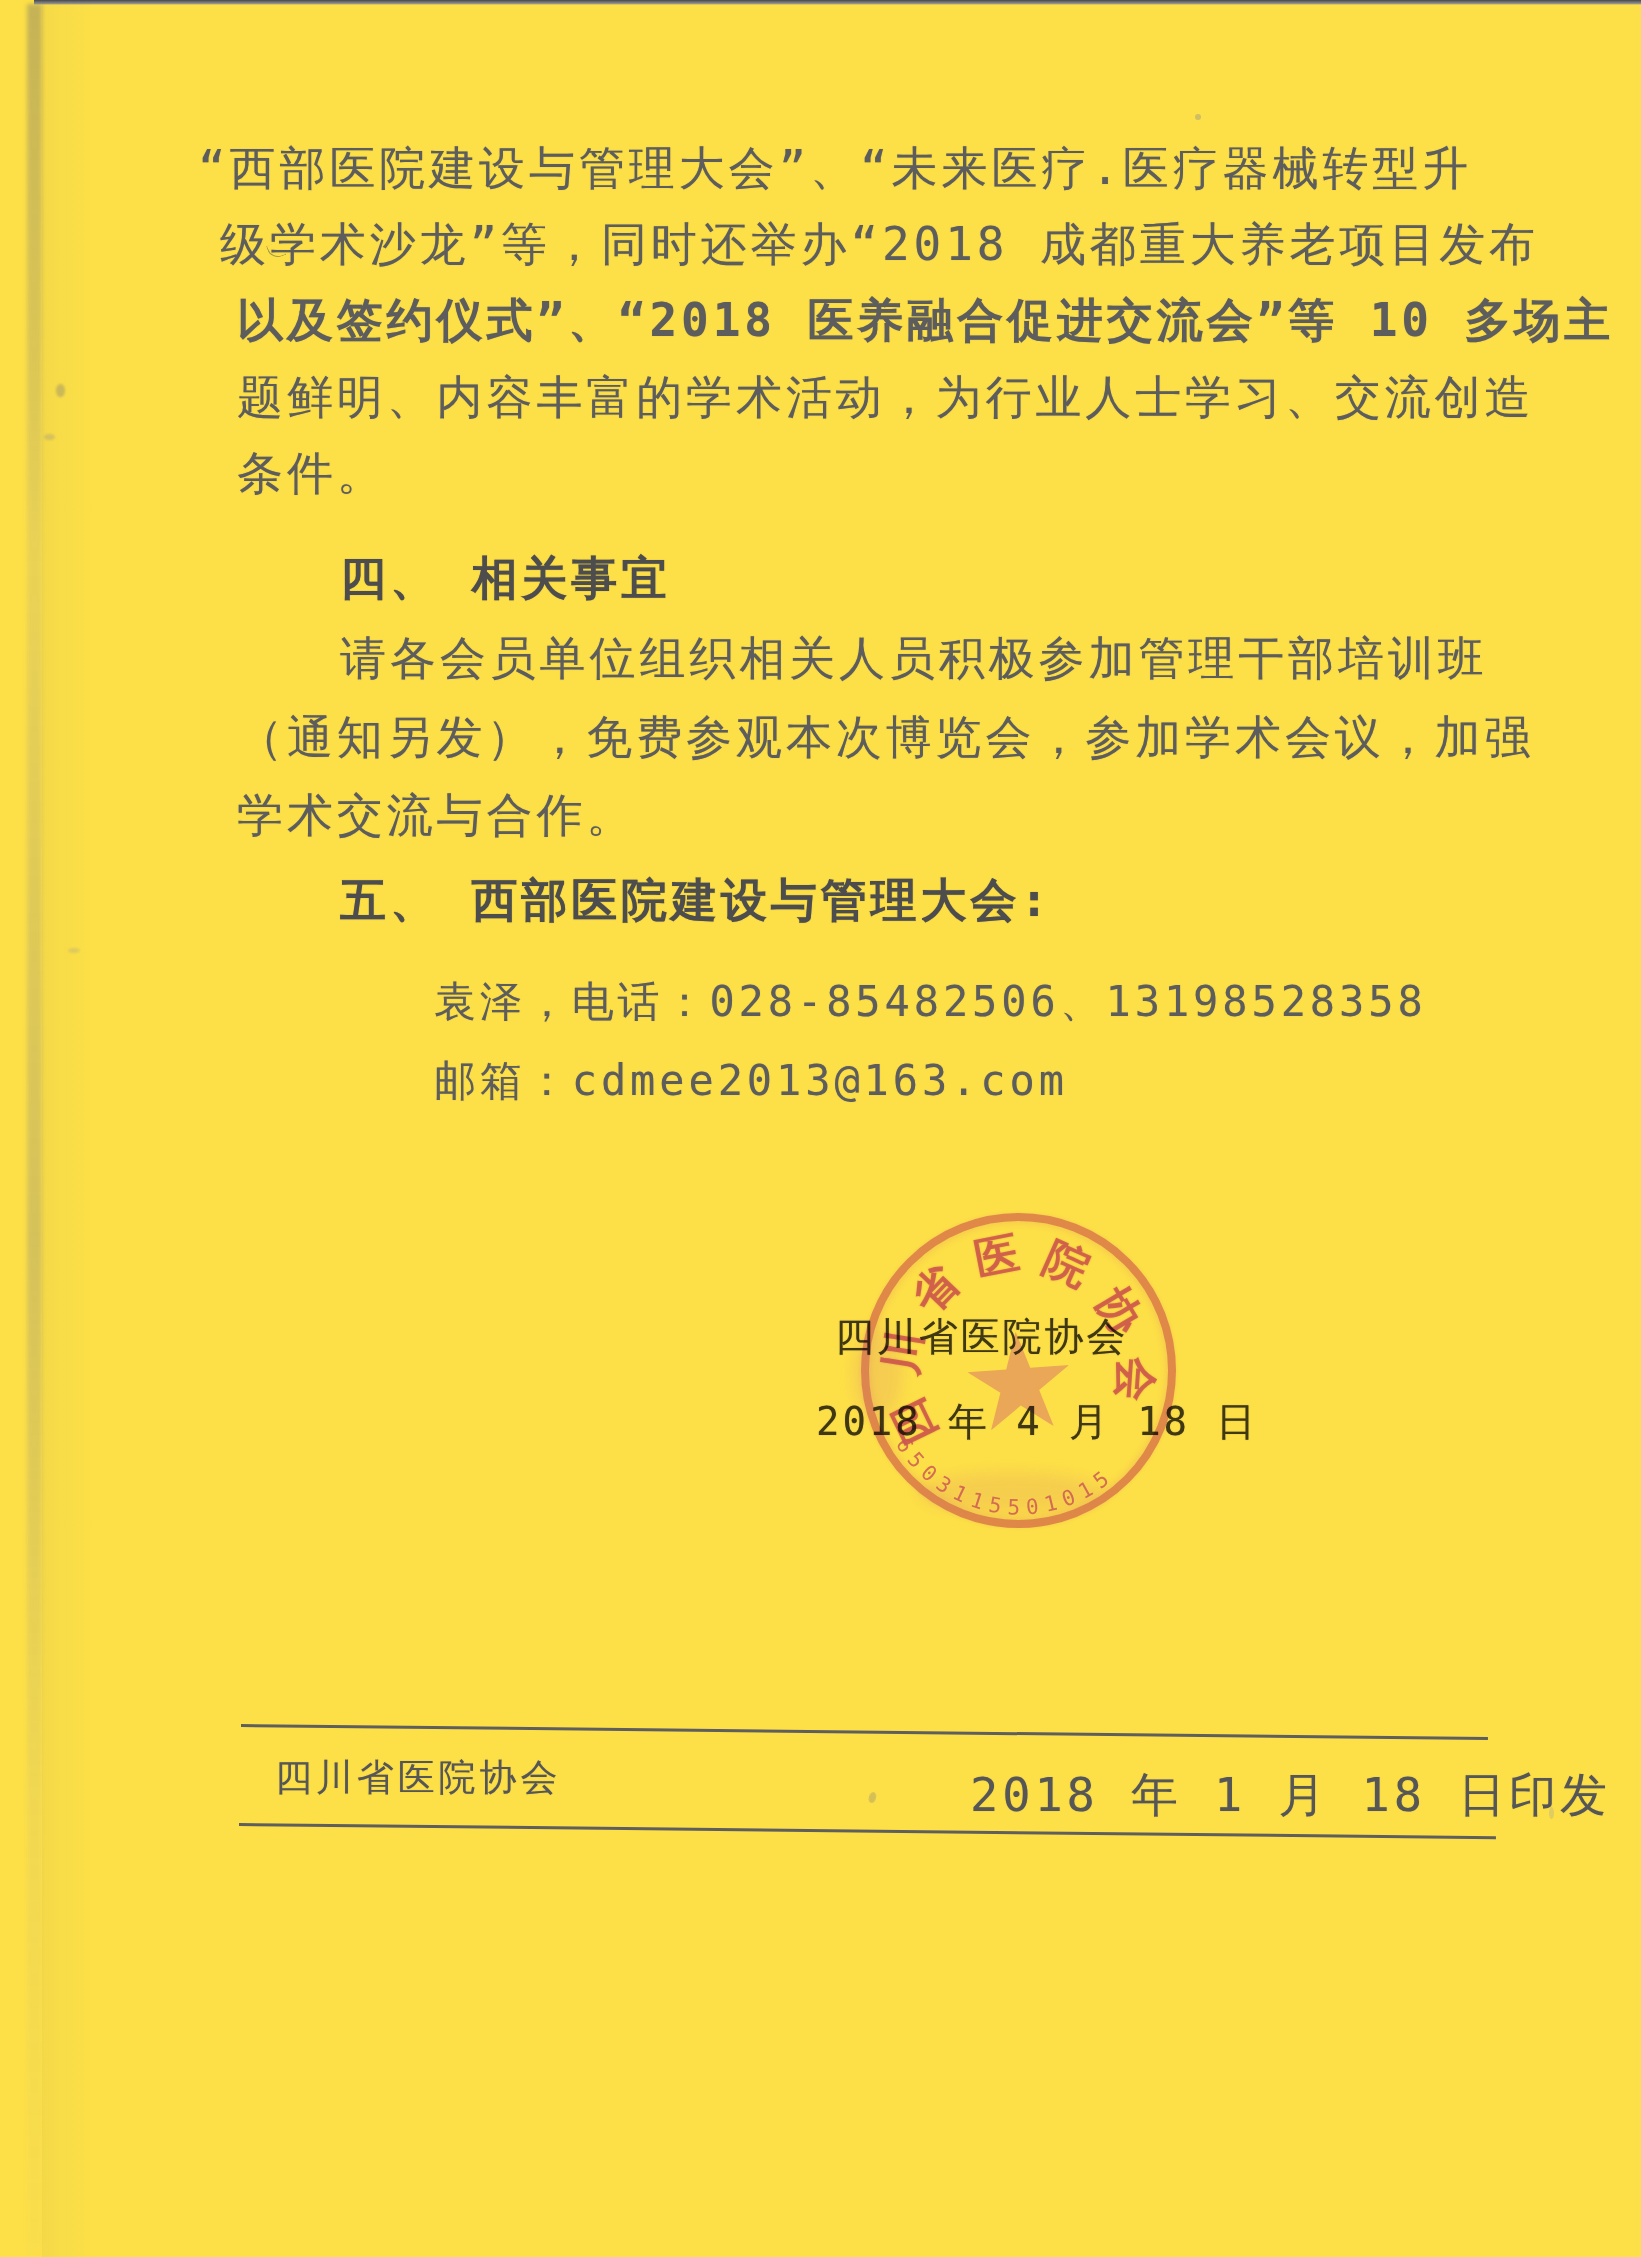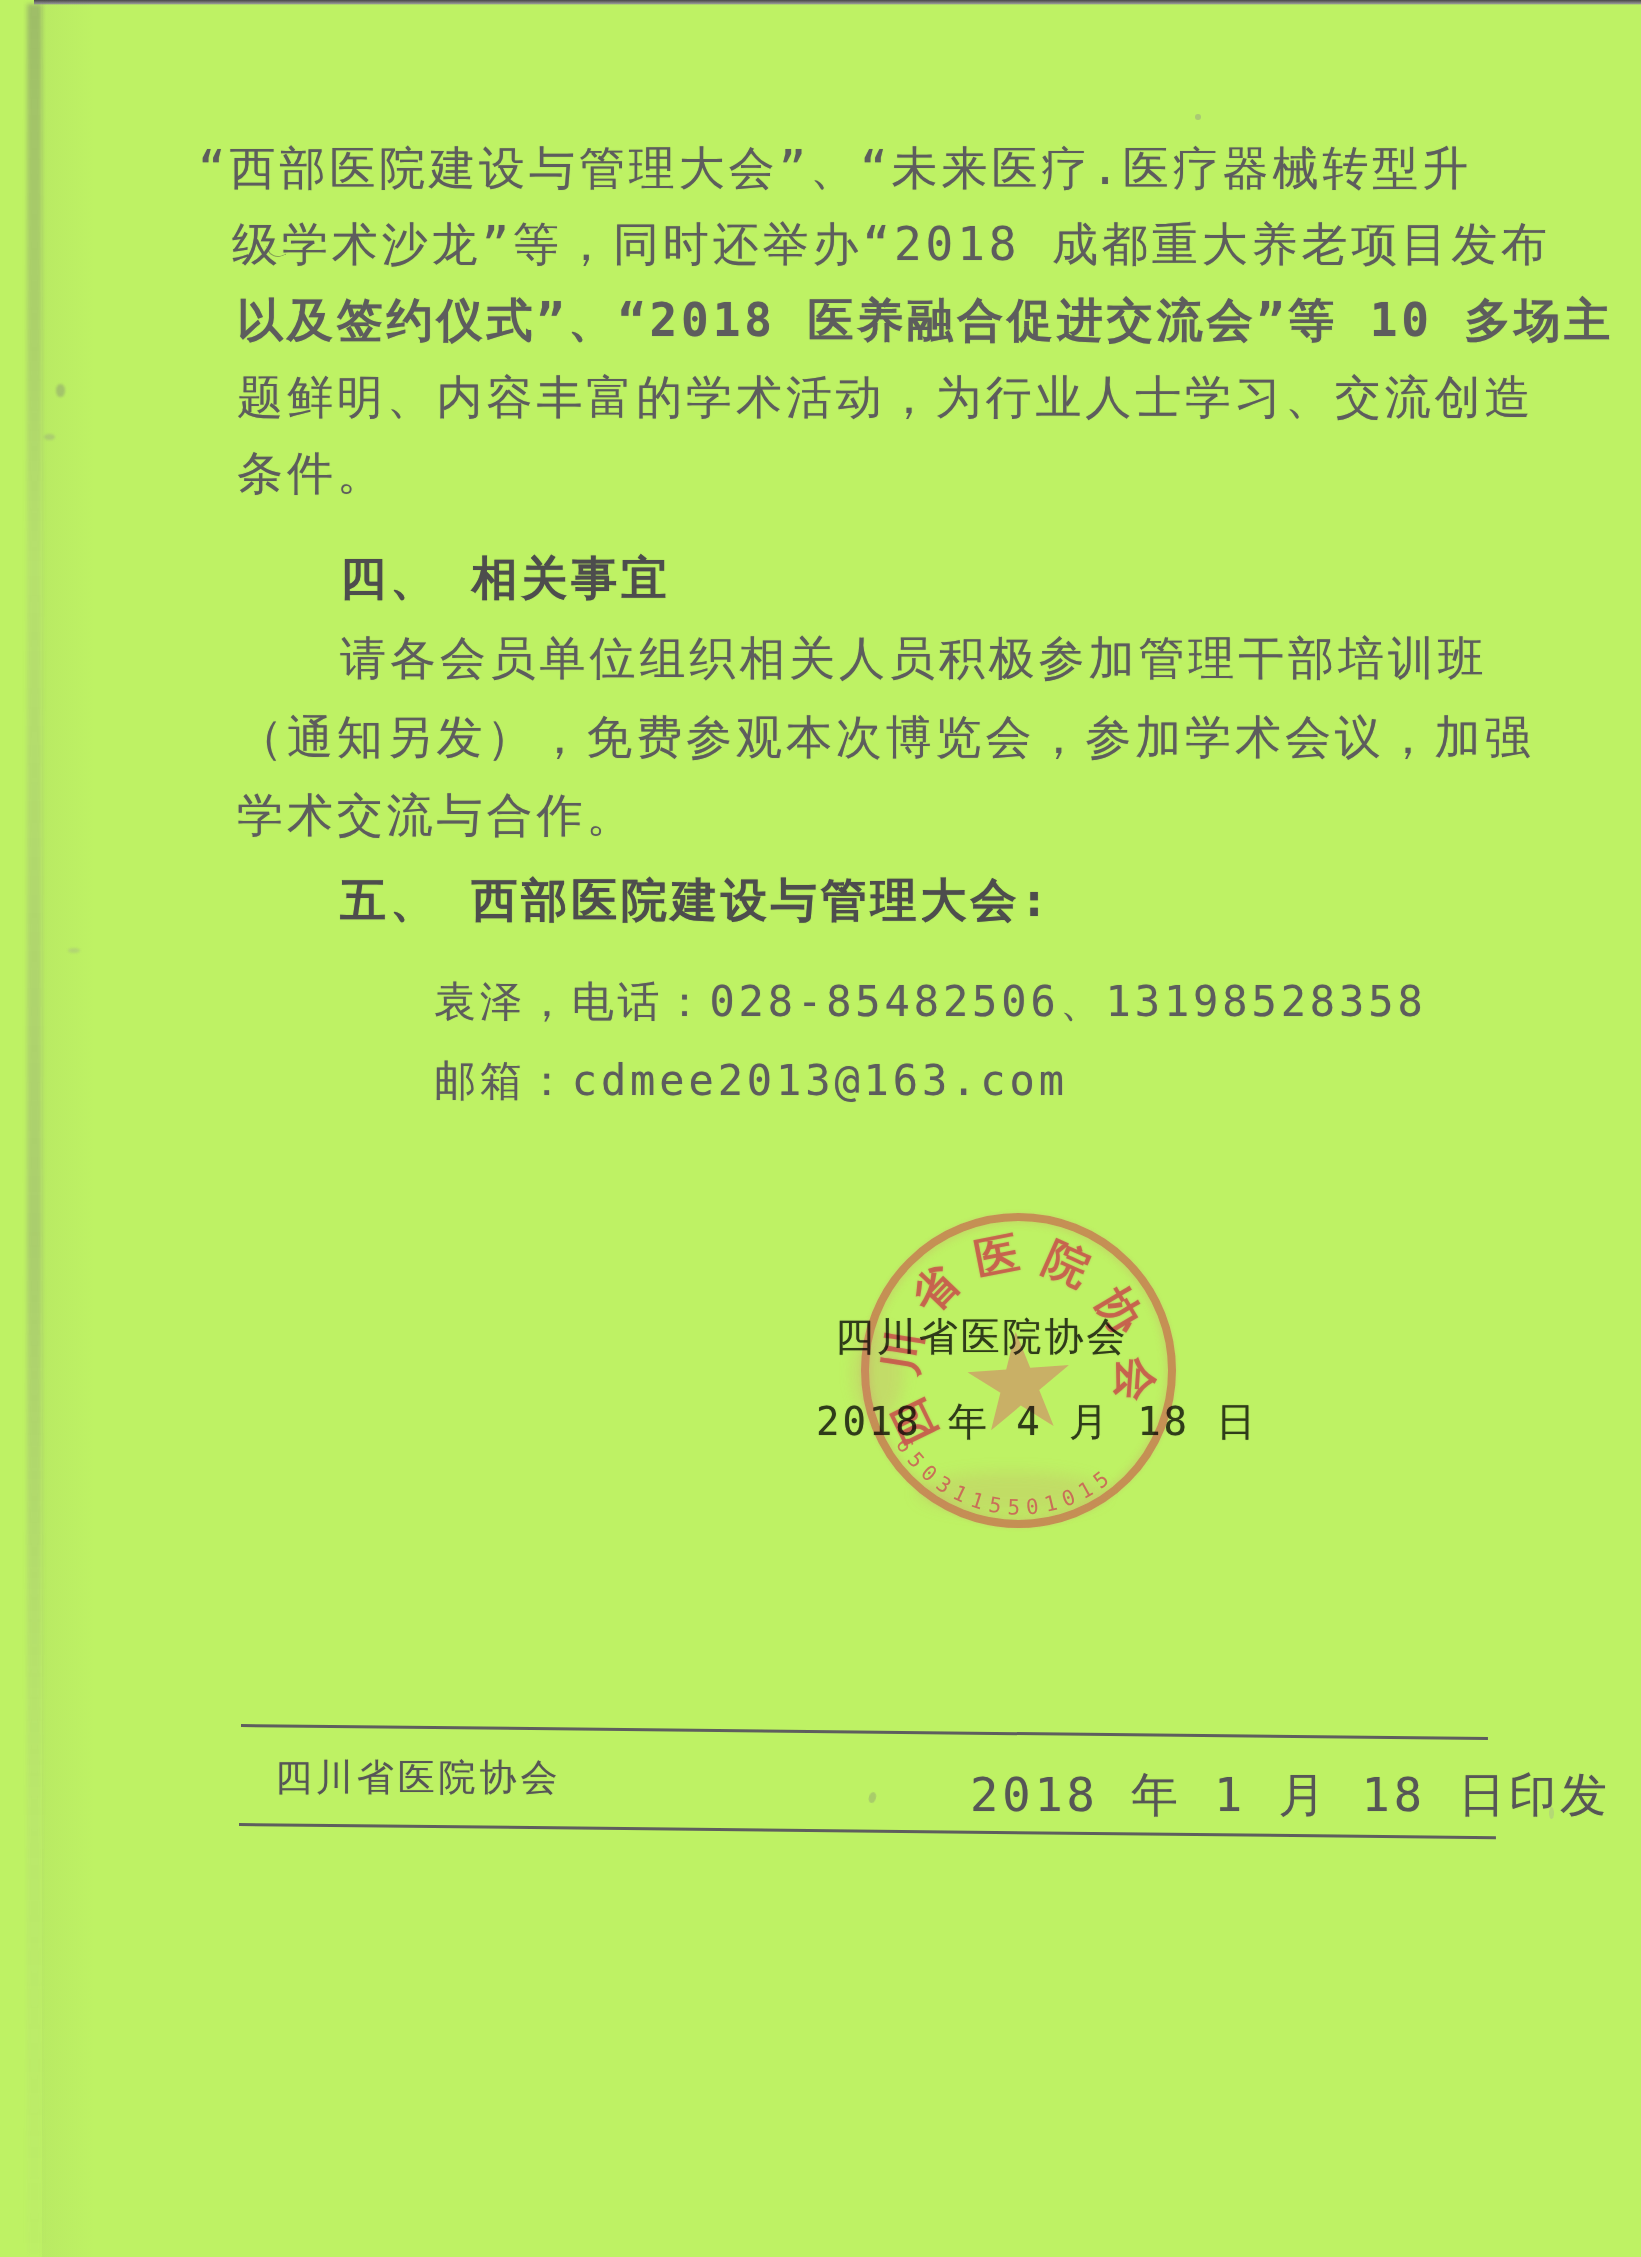--- a/index.html
+++ b/index.html
@@ -1,20 +1,20 @@
 <!DOCTYPE html>
 <html lang="zh"><head>
 <meta charset="utf-8">
 <style>
   html,body{margin:0;padding:0;background:#e9e9e9;}
   .page{
     position:relative;
     width:1641px;height:2257px;
     margin:0 auto;
-    background:#bef264;
+    background:#fde047;
     overflow:hidden;
     font-family:"Liberation Serif","DejaVu Serif",serif;
   }
   
   .scan-top{position:absolute;left:34px;right:0;top:0;height:4.8px;
     background:linear-gradient(to bottom,#474747,#8f8f8f 70%,rgba(160,160,160,0));}
   .scan-left{position:absolute;left:27px;top:3.9px;width:15.4px;height:2250px;filter:blur(1.9px);
     background:linear-gradient(to bottom,rgba(110,110,110,.40),rgba(150,150,150,.18) 25%,
       rgba(130,130,130,.32) 55%,rgba(160,160,160,.12) 80%,rgba(170,170,170,.04));}
   .scan-left2{position:absolute;left:42px;top:0;width:53px;height:2257px;
@@ -30,21 +30,21 @@
   .spk7{left:1549px;top:1807px;width:4.8px;height:11.6px;background:rgba(160,160,160,.30);border-radius:50%;}
   
   .line{
     position:absolute;white-space:pre;
     font-size:46px;letter-spacing:3.9px;line-height:1;
     color:#5d5d5d;text-shadow:0 0 1px rgba(90,90,90,.45);
     font-family:"DejaVu Sans Mono","Liberation Serif",serif;
   }
   .heading{font-weight:bold;color:#4d4d4d;text-shadow:0 0 1px rgba(70,70,70,.5);}
   .l-p1-0{left:198px;top:145px;}
-  .l-p1-1{left:232px;top:221px;}
+  .l-p1-1{left:220px;top:221px;}
   .l-p1-2{left:237px;top:297px;font-weight:bold;}
   .l-p1-3{left:237px;top:374px;}
   .l-p1-4{left:237px;top:450px;}
   .h4    {left:340px;top:555px;}
   .l-p2-0{left:340px;top:635px;}
   .l-p2-1{left:237px;top:714px;}
   .l-p2-2{left:237px;top:792px;}
   .h5    {left:340px;top:877px;}
   .l-c-0 {left:434px;top:981px;font-size:42px;}
   .l-c-1 {left:434px;top:1060px;font-size:42px;}

